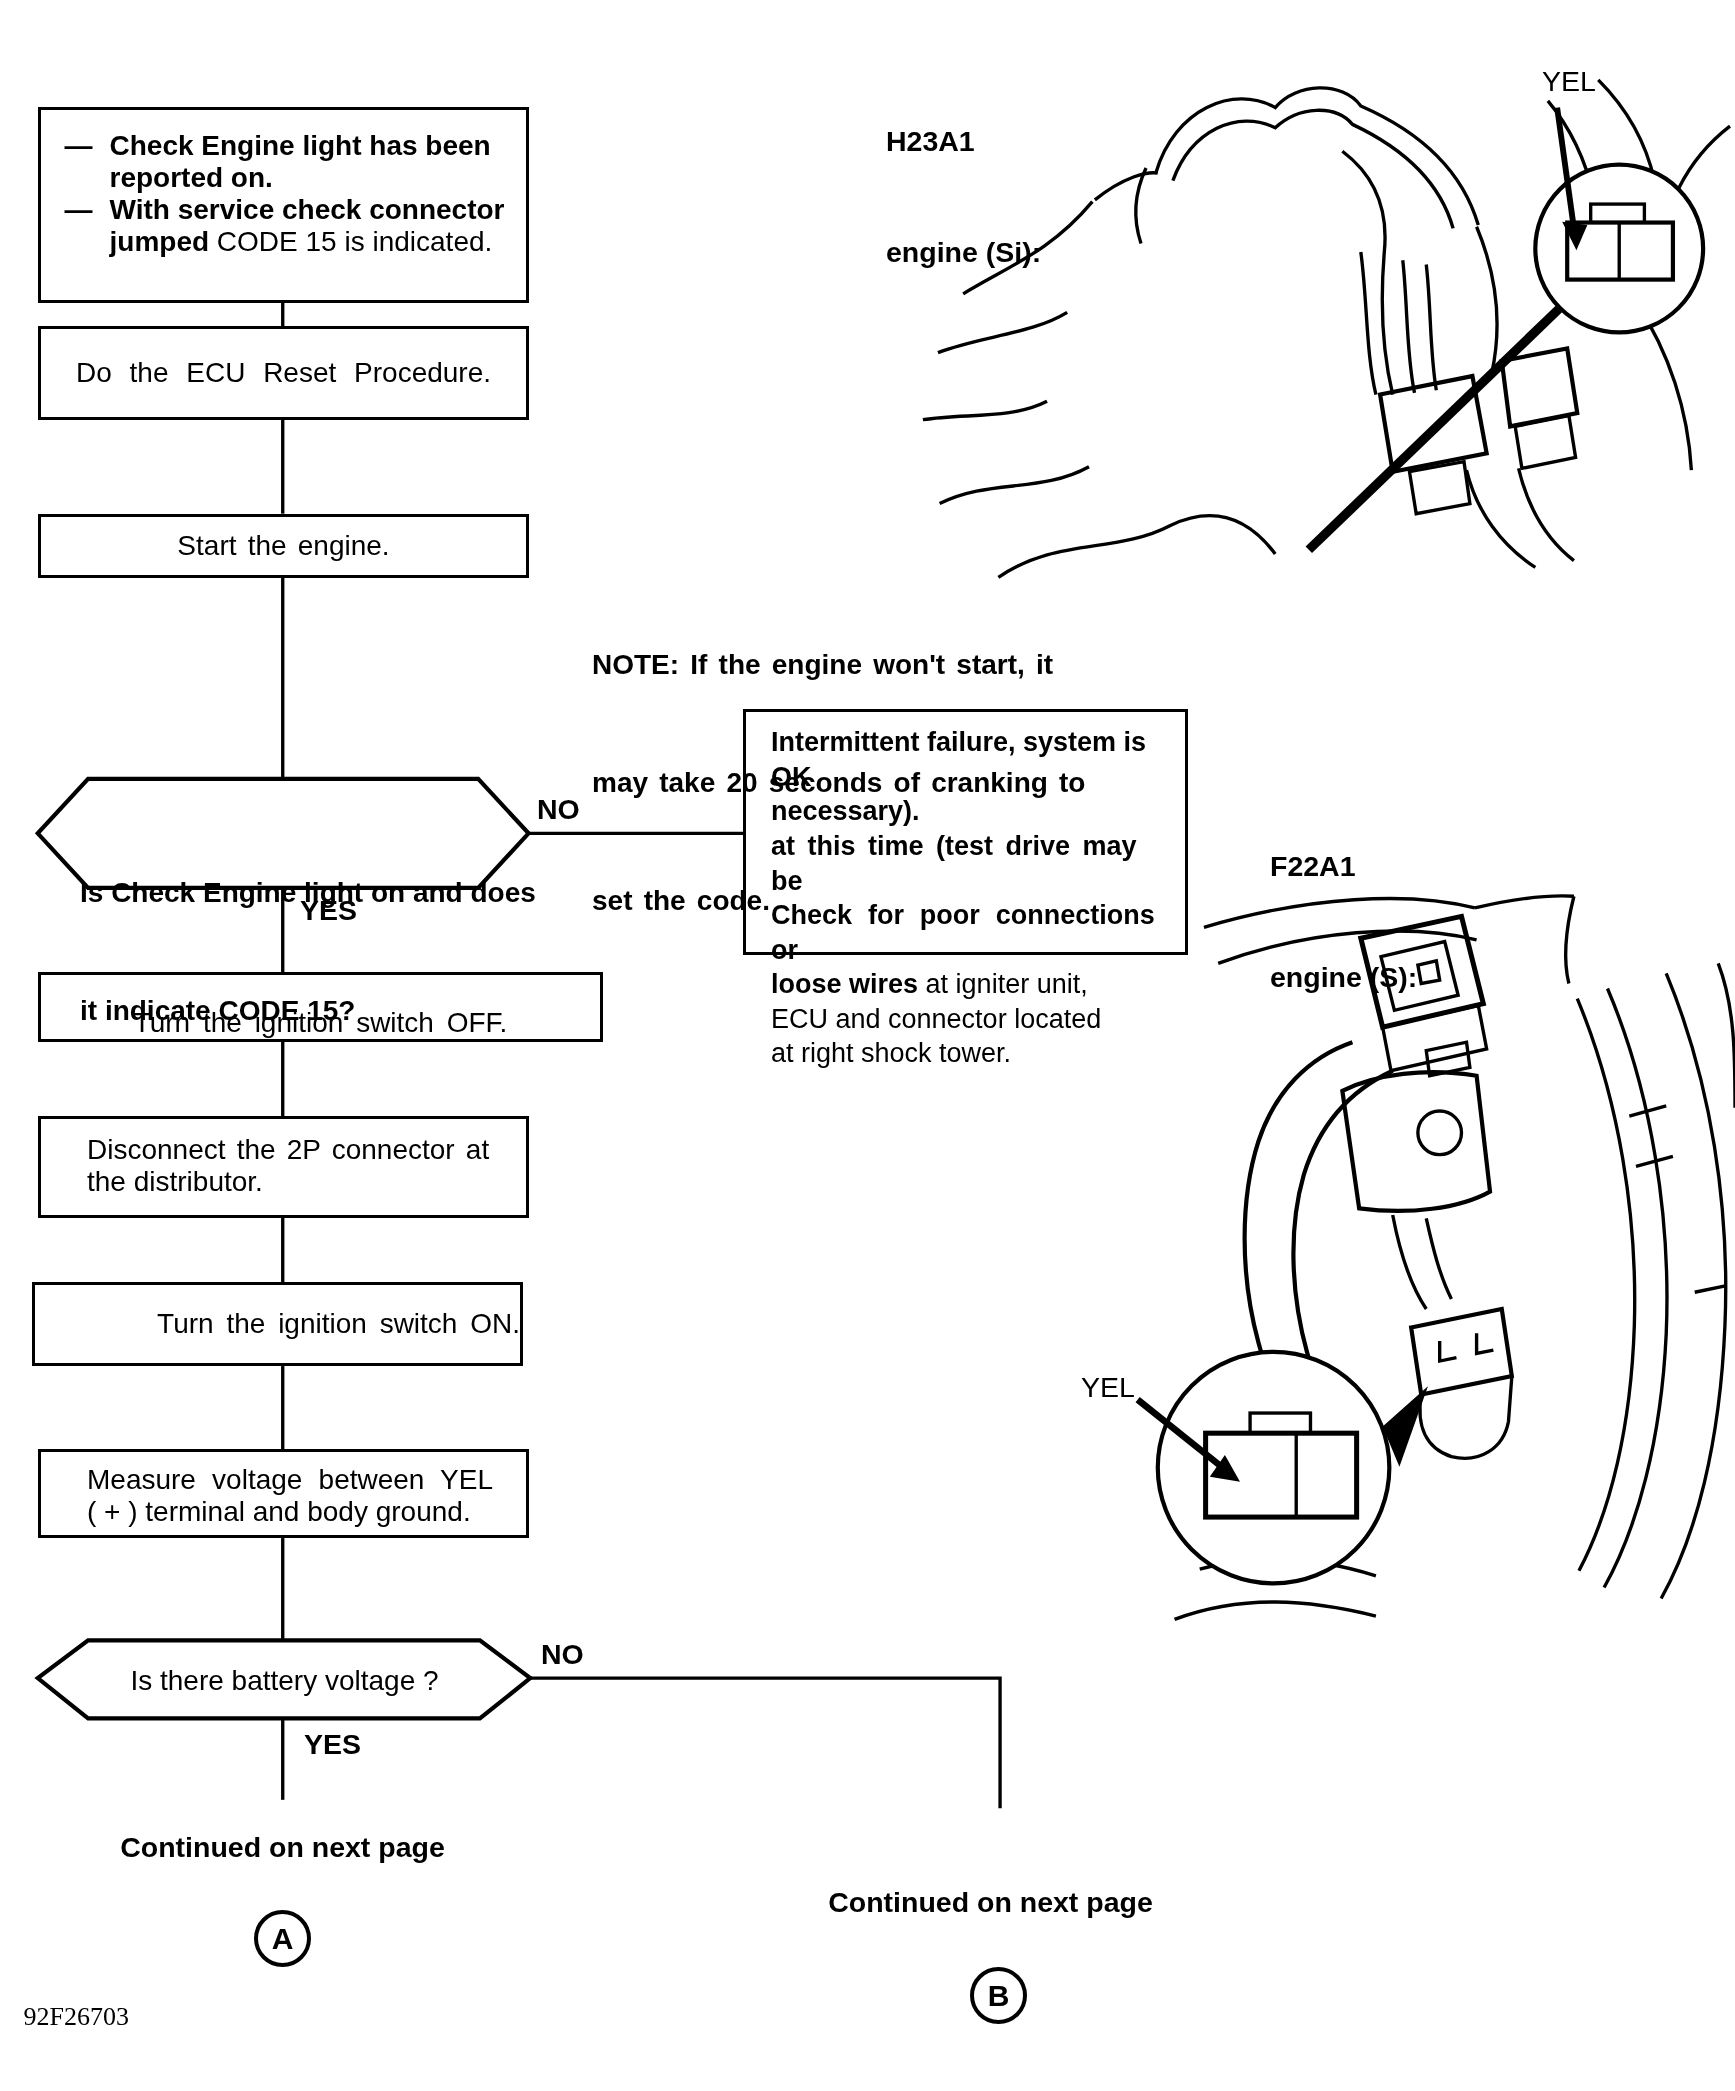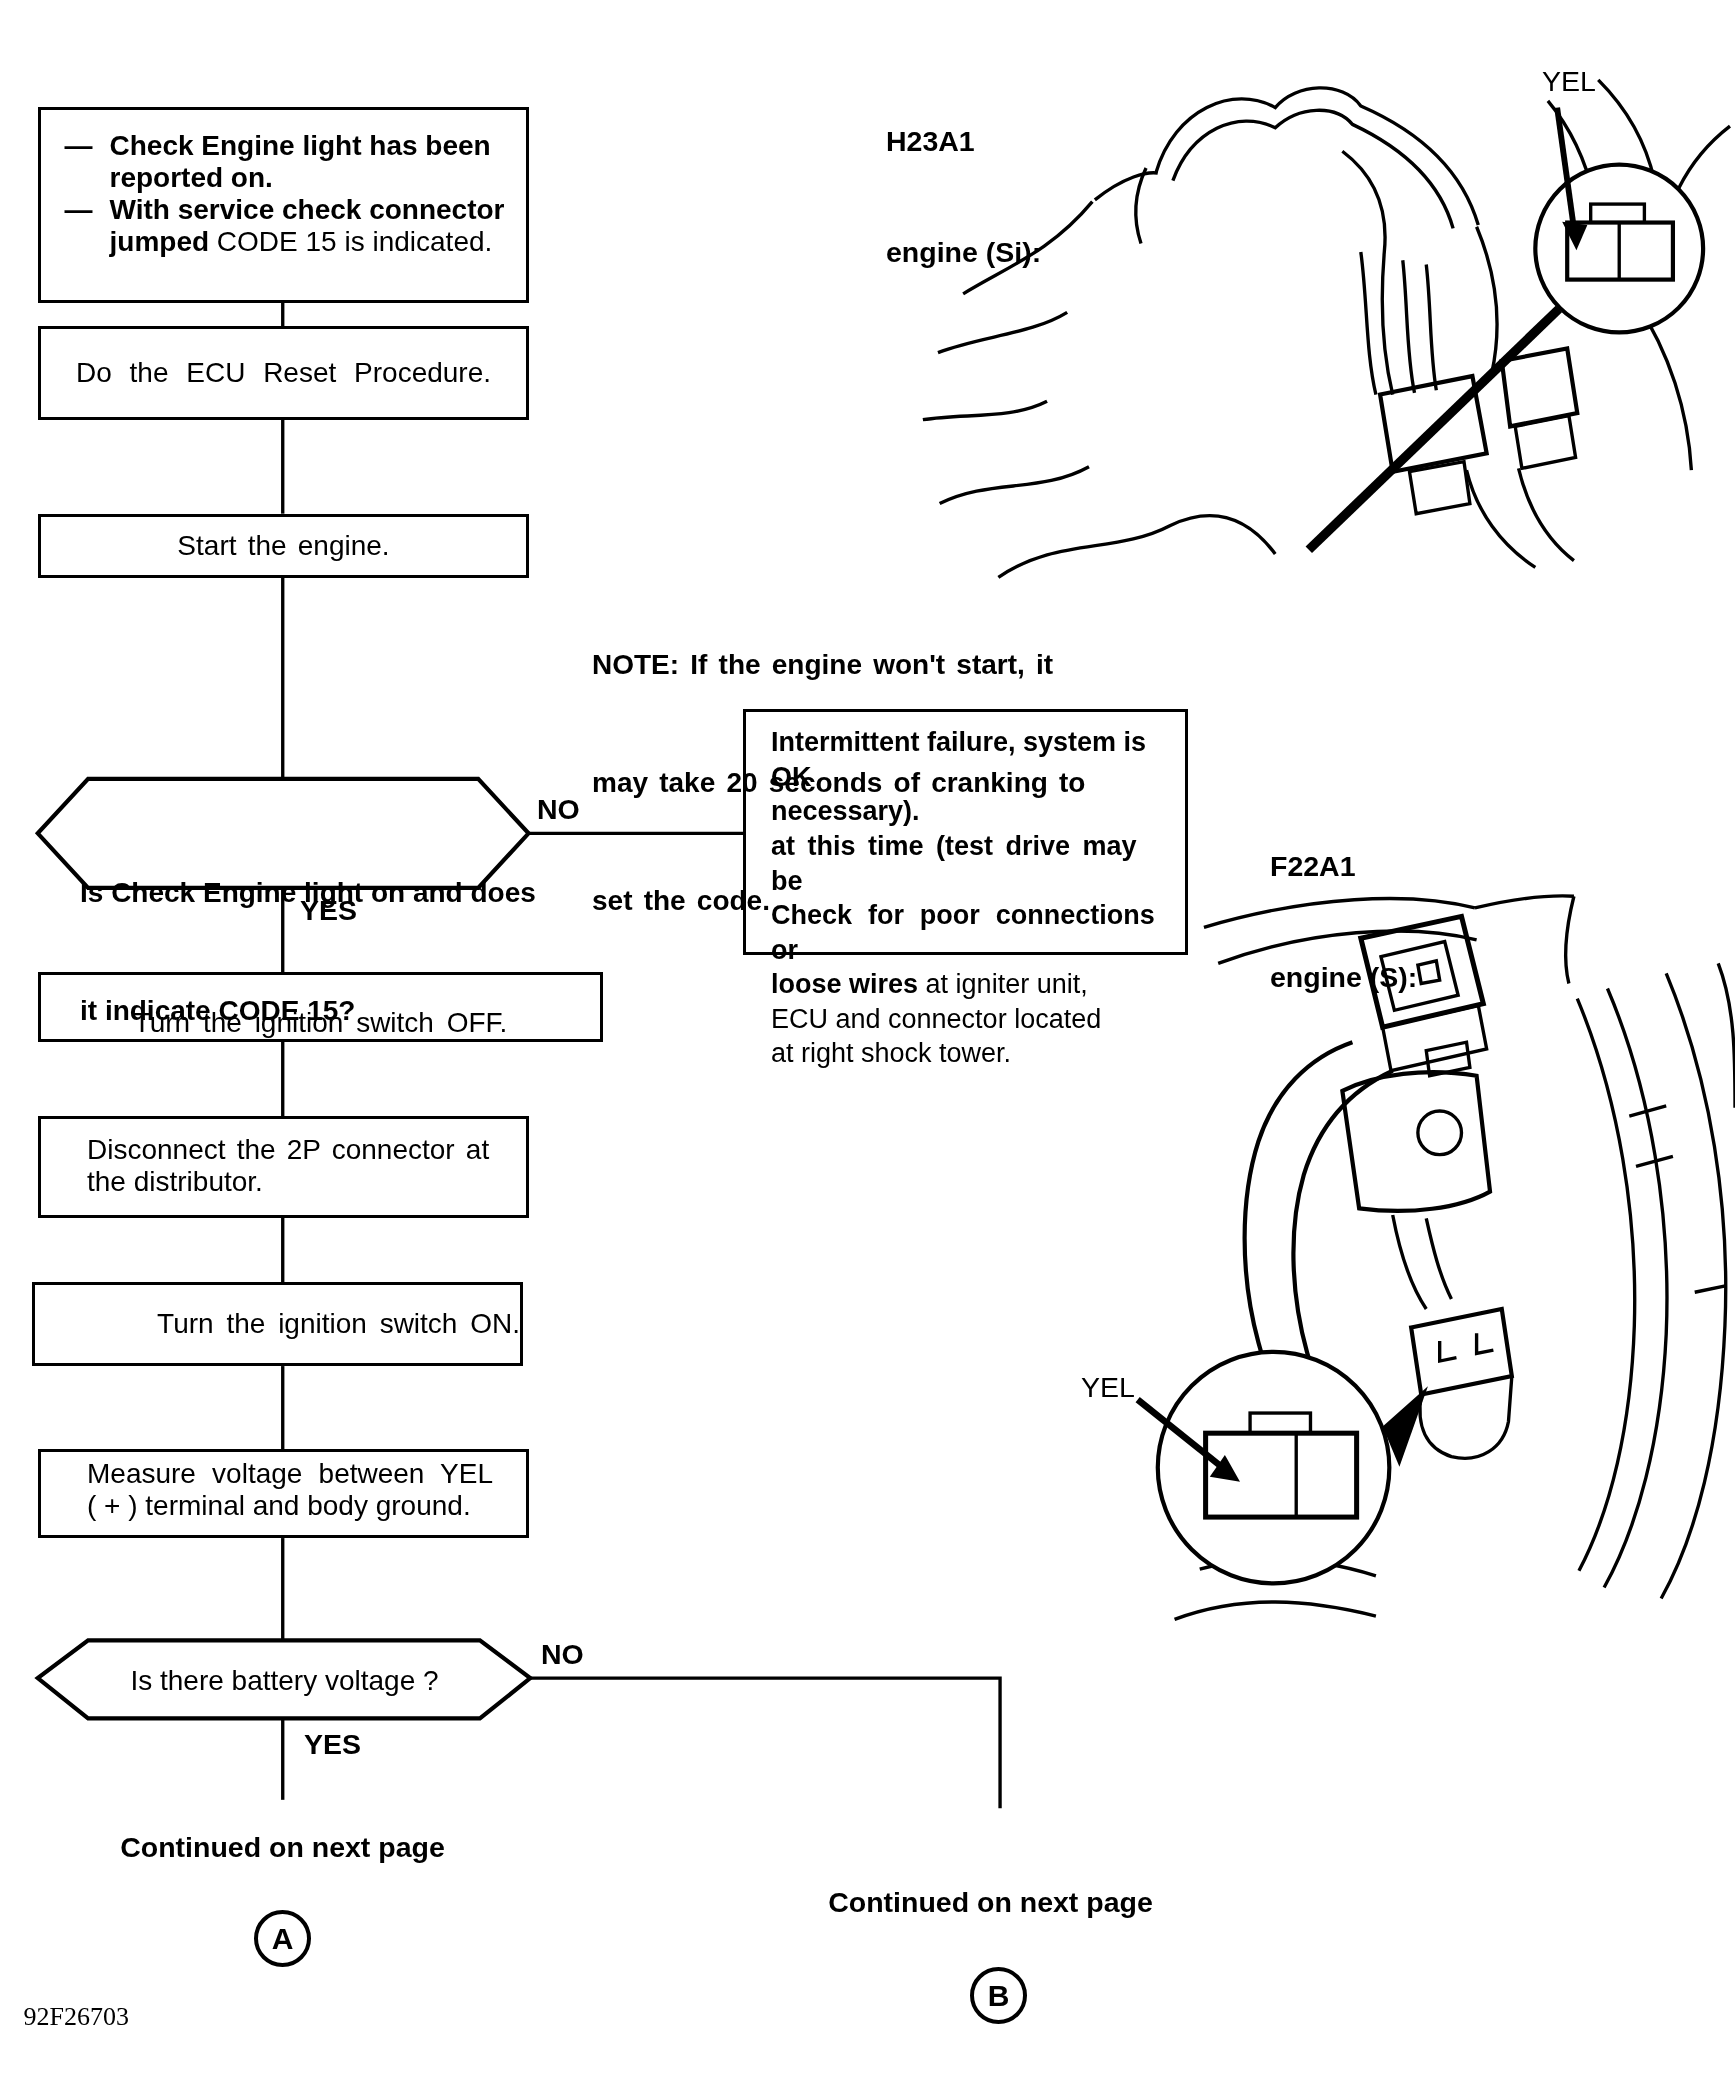--- a/index.html
+++ b/index.html
@@ -179,21 +179,21 @@
 
   <div class="fbox" style="left:38px;top:1116px;width:491px;height:102px;padding:15px 0 0 46px;">
     <span class="fs ws4" style="display:block">Disconnect the 2P connector at</span>
     <span class="fs" style="display:block">the distributor.</span>
   </div>
 
   <div class="fbox ctr" style="left:32px;top:1282px;width:491px;height:84px;display:flex;align-items:center;justify-content:flex-end;">
     <span class="fs ws6">Turn the ignition switch ON.</span>
   </div>
 
-  <div class="fbox" style="left:38px;top:1449px;width:491px;height:89px;padding:6px 0 0 46px;">
+  <div class="fbox" style="left:38px;top:1449px;width:491px;height:89px;padding:12px 0 0 46px;">
     <span class="fs ws10" style="display:block">Measure voltage between YEL</span>
     <span class="fs" style="display:block">( + ) terminal and body ground.</span>
   </div>
 
   <div class="t fs ctr" style="left:38px;top:1661px;width:493px;">Is there battery voltage ?</div>
   <div class="t b" style="left:541px;top:1635px;font-size:28.5px;">NO</div>
   <div class="t b" style="left:304px;top:1725px;font-size:28.5px;">YES</div>
 
   <div class="t b ctr" style="left:81px;top:1828px;width:403px;font-size:28.5px;">Continued on next page</div>
   <div class="badge" style="left:254px;top:1910px;">

